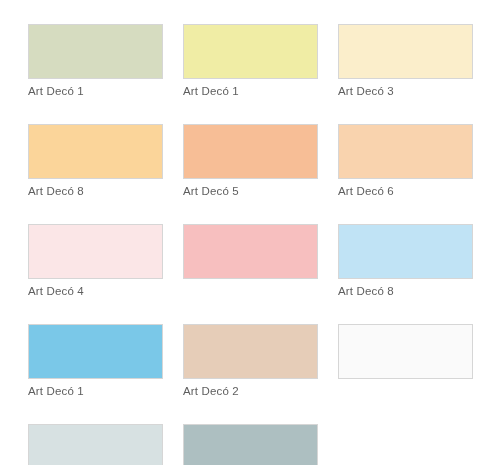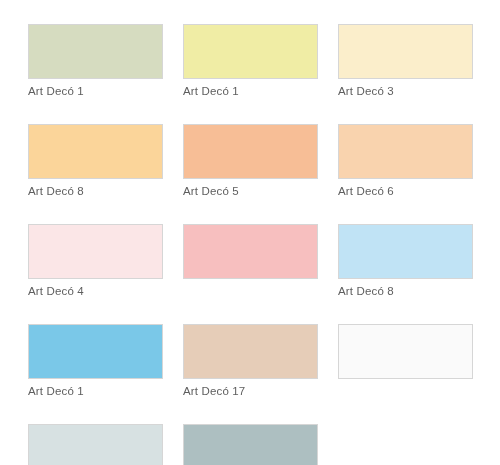--- a/index.html
+++ b/index.html
@@ -87,21 +87,21 @@
     <div class="swatch-card">
       <span class="swatch-chip" style="background: rgb(192, 227, 245); border-color: rgb(214, 214, 214);"></span>
       <span class="swatch-label">Art Decó 8</span>
     </div>
     <div class="swatch-card">
       <span class="swatch-chip" style="background: rgb(122, 200, 232); border-color: rgb(214, 214, 214);"></span>
       <span class="swatch-label">Art Decó 1</span>
     </div>
     <div class="swatch-card">
       <span class="swatch-chip" style="background: rgb(230, 205, 184); border-color: rgb(214, 214, 214);"></span>
-      <span class="swatch-label">Art Decó 17</span>
+      <span class="swatch-label">Art Decó 2</span>
     </div>
     <div class="swatch-card">
       <span class="swatch-chip" style="background: rgb(250, 250, 250); border-color: rgb(214, 214, 214);"></span>
     </div>
     <div class="swatch-card">
       <span class="swatch-chip" style="background: rgb(215, 225, 226); border-color: rgb(214, 214, 214);"></span>
     </div>
     <div class="swatch-card">
       <span class="swatch-chip" style="background: rgb(173, 191, 193); border-color: rgb(214, 214, 214);"></span>
     </div>

